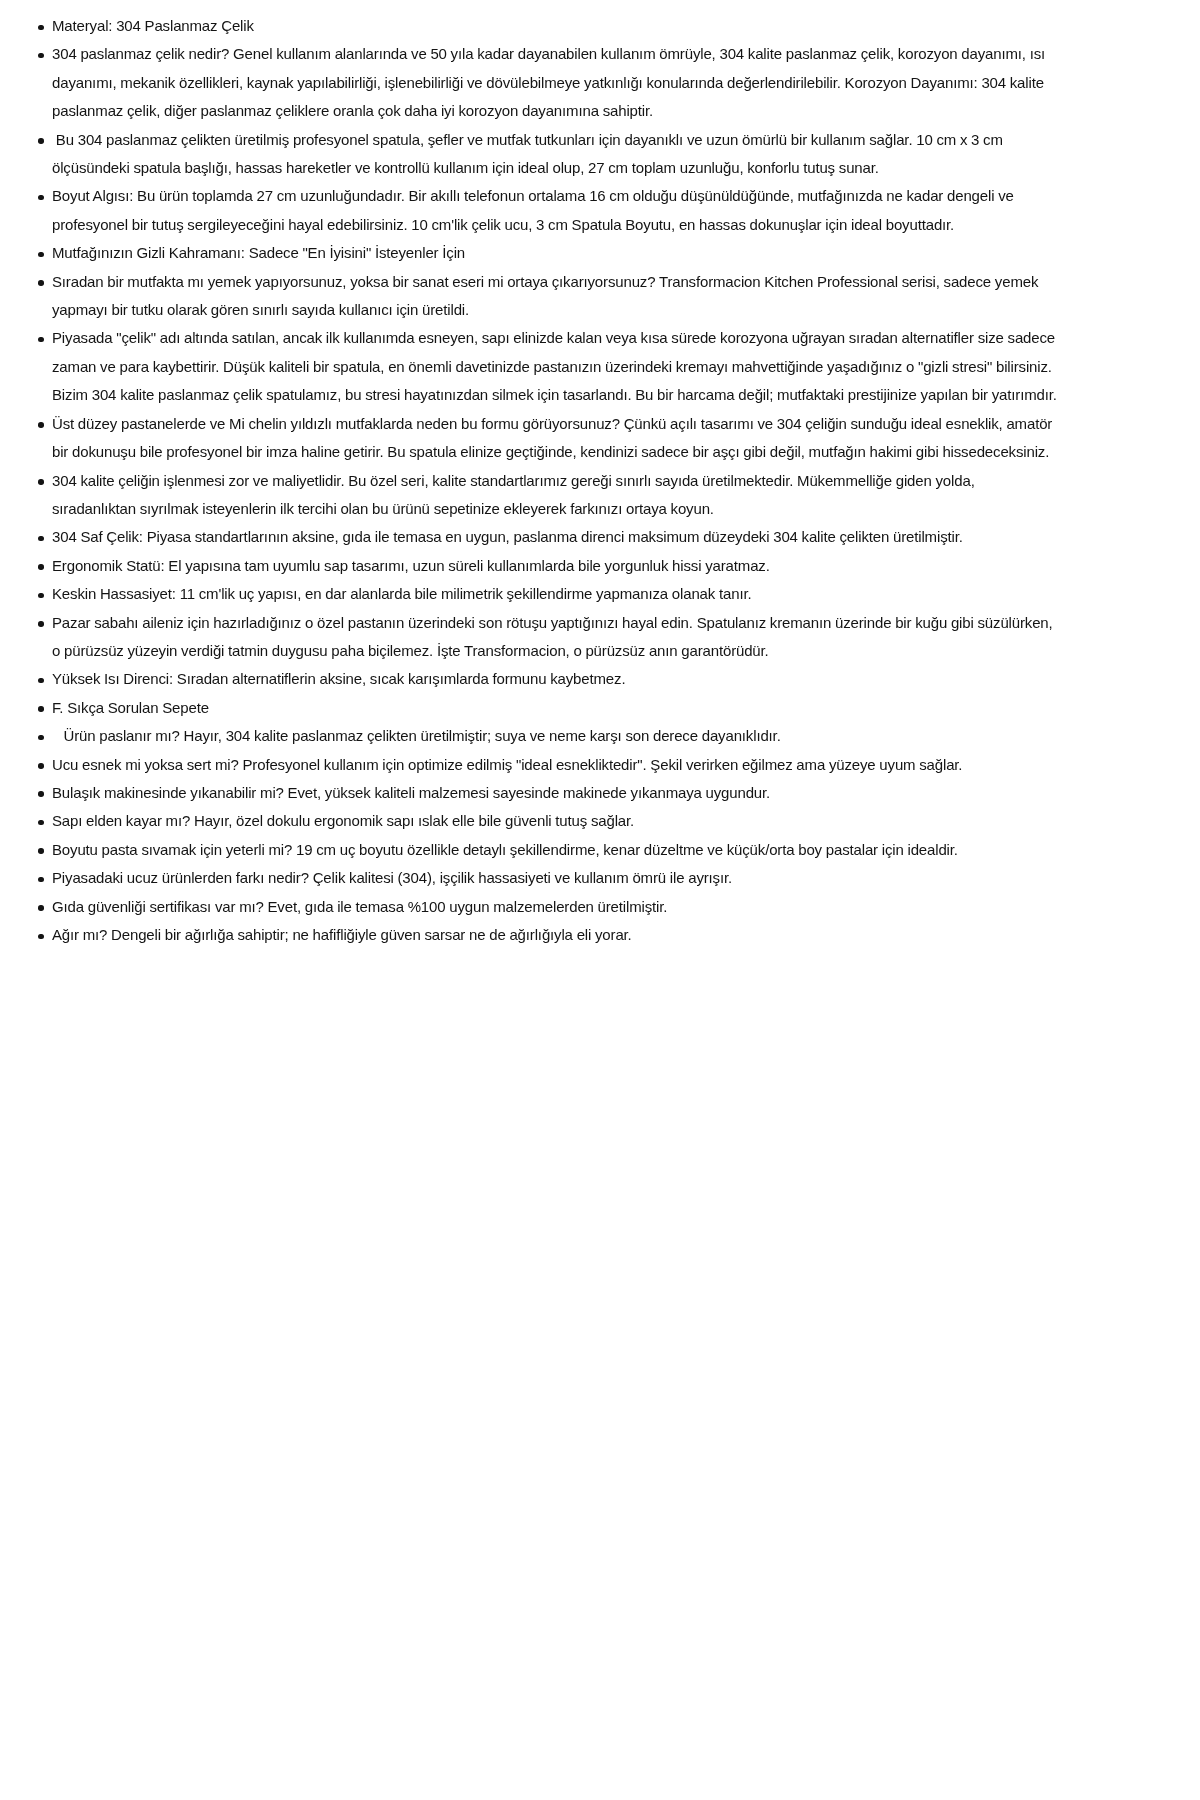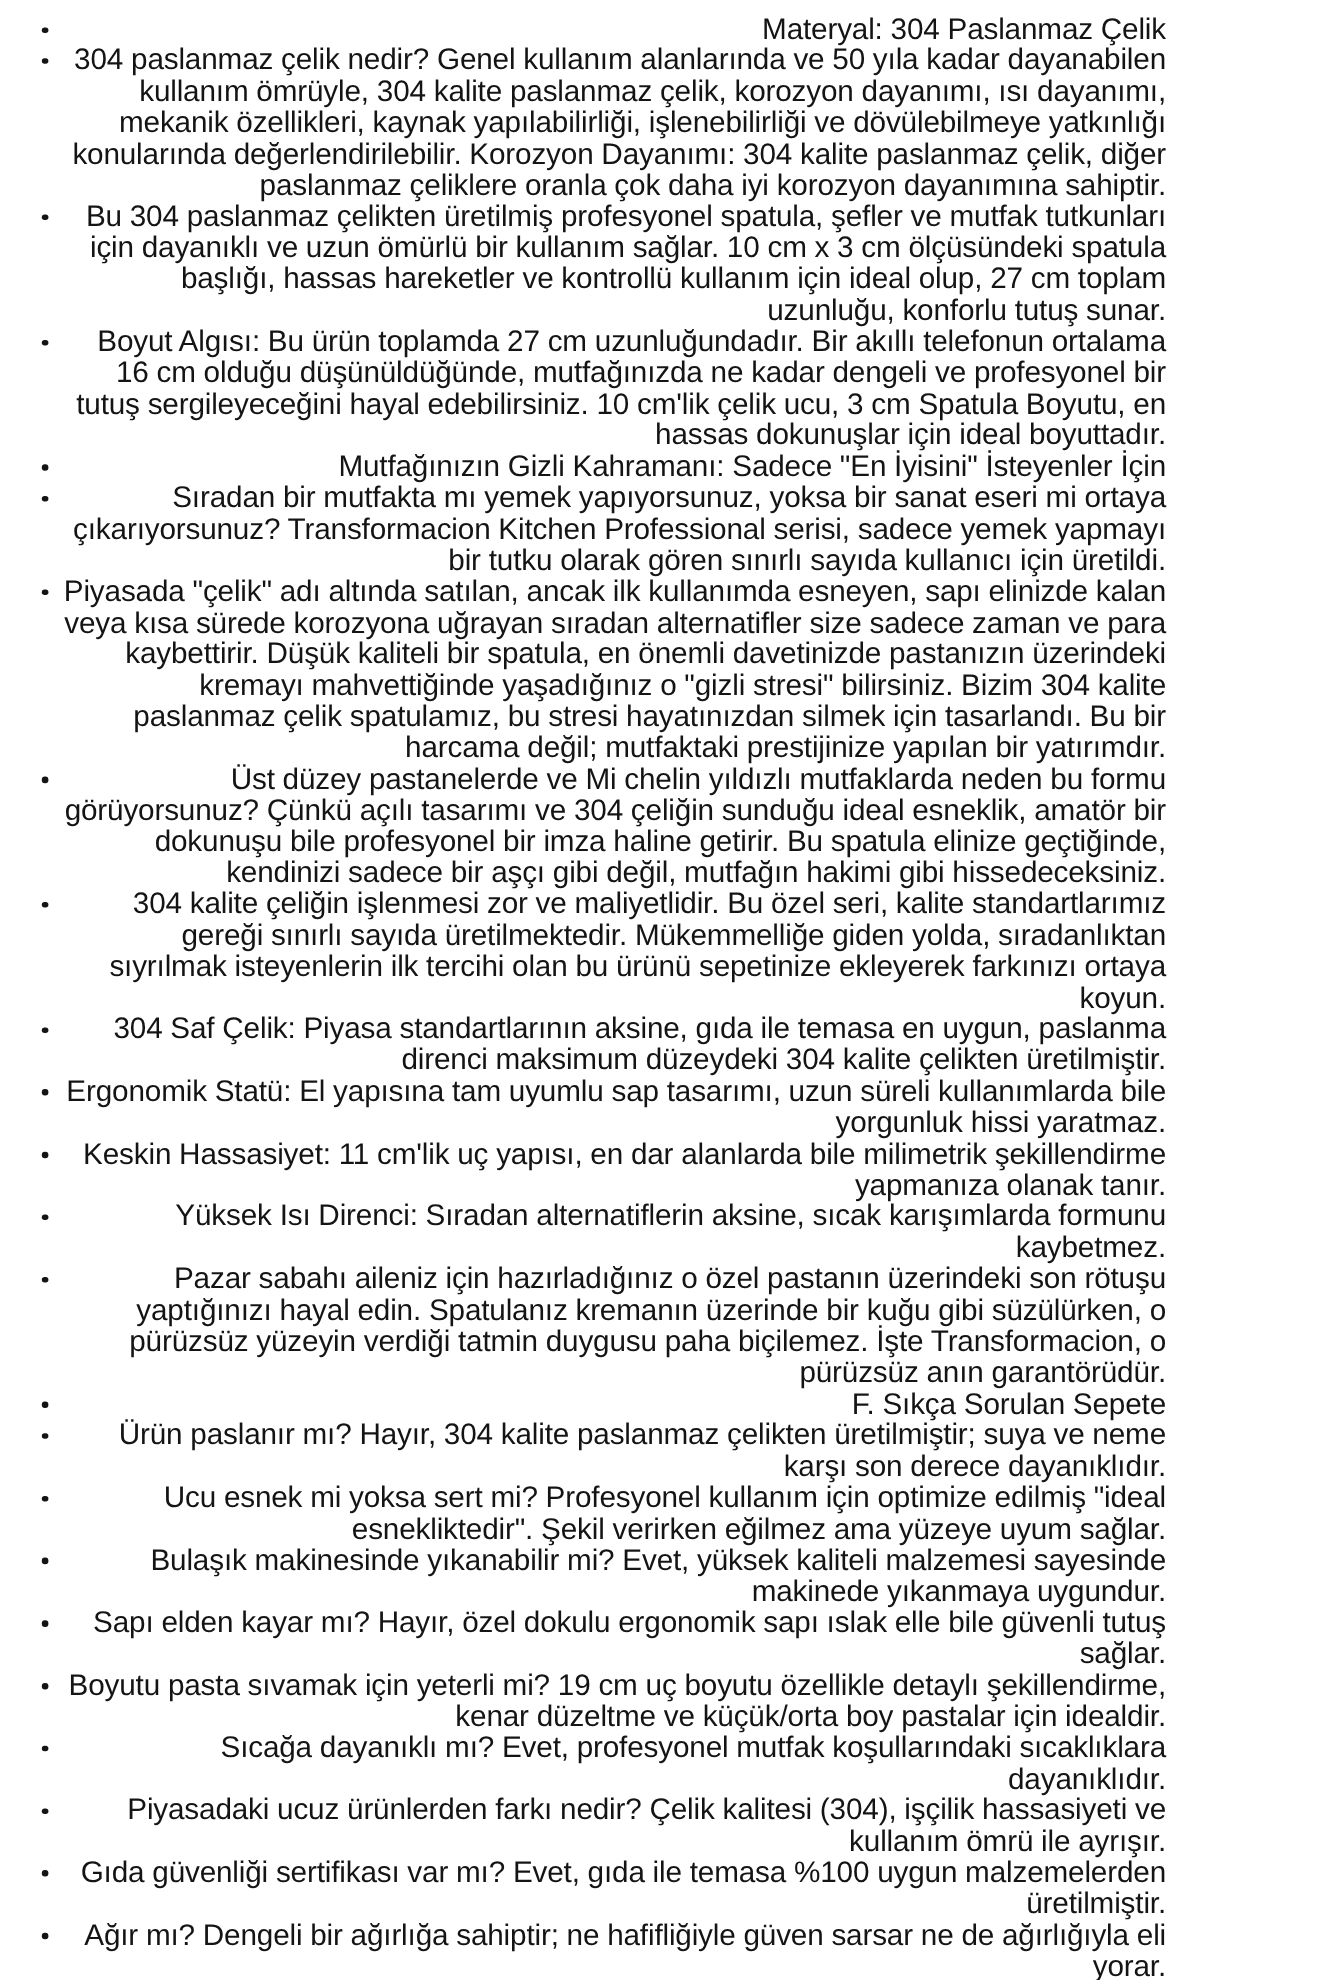--- a/index.html
+++ b/index.html
@@ -25,25 +25,25 @@
   }
   ul#feature-list {
     list-style: none;
     margin: 0;
     padding: 0;
   }
   ul#feature-list > li {
     position: relative;
     padding-left: 30px;
     margin: 0 0 0 0;
-    font-size: 27px;
+    font-size: 15px;
     line-height: 28.4px;
     letter-spacing: -0.15px;
     word-spacing: -0.2px;
-    text-align: right;
+    text-align: left;
     color: #141414;
     white-space: pre-wrap;
   }
   ul#feature-list > li::before {
     content: "";
     position: absolute;
     left: 16px;
     top: 12.5px;
     width: 5.5px;
     height: 5.5px;
@@ -61,26 +61,25 @@
       <li> Bu 304 paslanmaz çelikten üretilmiş profesyonel spatula, şefler ve mutfak tutkunları için dayanıklı ve uzun ömürlü bir kullanım sağlar. 10 cm x 3 cm ölçüsündeki spatula başlığı, hassas hareketler ve kontrollü kullanım için ideal olup, 27 cm toplam uzunluğu, konforlu tutuş sunar.</li>
       <li>Boyut Algısı: Bu ürün toplamda 27 cm uzunluğundadır. Bir akıllı telefonun ortalama 16 cm olduğu düşünüldüğünde, mutfağınızda ne kadar dengeli ve profesyonel bir tutuş sergileyeceğini hayal edebilirsiniz. 10 cm'lik çelik ucu, 3 cm Spatula Boyutu, en hassas dokunuşlar için ideal boyuttadır.</li>
       <li>Mutfağınızın Gizli Kahramanı: Sadece "En İyisini" İsteyenler İçin</li>
       <li>Sıradan bir mutfakta mı yemek yapıyorsunuz, yoksa bir sanat eseri mi ortaya çıkarıyorsunuz? Transformacion Kitchen Professional serisi, sadece yemek yapmayı bir tutku olarak gören sınırlı sayıda kullanıcı için üretildi.</li>
       <li>Piyasada "çelik" adı altında satılan, ancak ilk kullanımda esneyen, sapı elinizde kalan veya kısa sürede korozyona uğrayan sıradan alternatifler size sadece zaman ve para kaybettirir. Düşük kaliteli bir spatula, en önemli davetinizde pastanızın üzerindeki kremayı mahvettiğinde yaşadığınız o "gizli stresi" bilirsiniz. Bizim 304 kalite paslanmaz çelik spatulamız, bu stresi hayatınızdan silmek için tasarlandı. Bu bir harcama değil; mutfaktaki prestijinize yapılan bir yatırımdır.</li>
       <li>Üst düzey pastanelerde ve Mi chelin yıldızlı mutfaklarda neden bu formu görüyorsunuz? Çünkü açılı tasarımı ve 304 çeliğin sunduğu ideal esneklik, amatör bir dokunuşu bile profesyonel bir imza haline getirir. Bu spatula elinize geçtiğinde, kendinizi sadece bir aşçı gibi değil, mutfağın hakimi gibi hissedeceksiniz.</li>
       <li>304 kalite çeliğin işlenmesi zor ve maliyetlidir. Bu özel seri, kalite standartlarımız gereği sınırlı sayıda üretilmektedir. Mükemmelliğe giden yolda, sıradanlıktan sıyrılmak isteyenlerin ilk tercihi olan bu ürünü sepetinize ekleyerek farkınızı ortaya koyun.</li>
       <li>304 Saf Çelik: Piyasa standartlarının aksine, gıda ile temasa en uygun, paslanma direnci maksimum düzeydeki 304 kalite çelikten üretilmiştir.</li>
       <li>Ergonomik Statü: El yapısına tam uyumlu sap tasarımı, uzun süreli kullanımlarda bile yorgunluk hissi yaratmaz.</li>
       <li>Keskin Hassasiyet: 11 cm'lik uç yapısı, en dar alanlarda bile milimetrik şekillendirme yapmanıza olanak tanır.</li>
+      <li>Pazar sabahı aileniz için hazırladığınız o özel pastanın üzerindeki son rötuşu yaptığınızı hayal edin. Spatulanız kremanın üzerinde bir kuğu gibi süzülürken, o pürüzsüz yüzeyin verdiği tatmin duygusu paha biçilemez. İşte Transformacion, o pürüzsüz anın garantörüdür.</li>
       <li>Yüksek Isı Direnci: Sıradan alternatiflerin aksine, sıcak karışımlarda formunu kaybetmez.</li>
-      <li>Pazar sabahı aileniz için hazırladığınız o özel pastanın üzerindeki son rötuşu yaptığınızı hayal edin. Spatulanız kremanın üzerinde bir kuğu gibi süzülürken, o pürüzsüz yüzeyin verdiği tatmin duygusu paha biçilemez. İşte Transformacion, o pürüzsüz anın garantörüdür.</li>
       <li>F. Sıkça Sorulan Sepete</li>
       <li>   Ürün paslanır mı? Hayır, 304 kalite paslanmaz çelikten üretilmiştir; suya ve neme karşı son derece dayanıklıdır.</li>
       <li>Ucu esnek mi yoksa sert mi? Profesyonel kullanım için optimize edilmiş "ideal esnekliktedir". Şekil verirken eğilmez ama yüzeye uyum sağlar.</li>
       <li>Bulaşık makinesinde yıkanabilir mi? Evet, yüksek kaliteli malzemesi sayesinde makinede yıkanmaya uygundur.</li>
       <li>Sapı elden kayar mı? Hayır, özel dokulu ergonomik sapı ıslak elle bile güvenli tutuş sağlar.</li>
       <li>Boyutu pasta sıvamak için yeterli mi? 19 cm uç boyutu özellikle detaylı şekillendirme, kenar düzeltme ve küçük/orta boy pastalar için idealdir.</li>
-      <li>Sıcağa dayanıklı mı? Evet, profesyonel mutfak koşullarındaki sıcaklıklara dayanıklıdır.</li>
       <li>Piyasadaki ucuz ürünlerden farkı nedir? Çelik kalitesi (304), işçilik hassasiyeti ve kullanım ömrü ile ayrışır.</li>
       <li>Gıda güvenliği sertifikası var mı? Evet, gıda ile temasa %100 uygun malzemelerden üretilmiştir.</li>
       <li>Ağır mı? Dengeli bir ağırlığa sahiptir; ne hafifliğiyle güven sarsar ne de ağırlığıyla eli yorar.</li>
     </ul>
 </div>
 
 </body></html>

